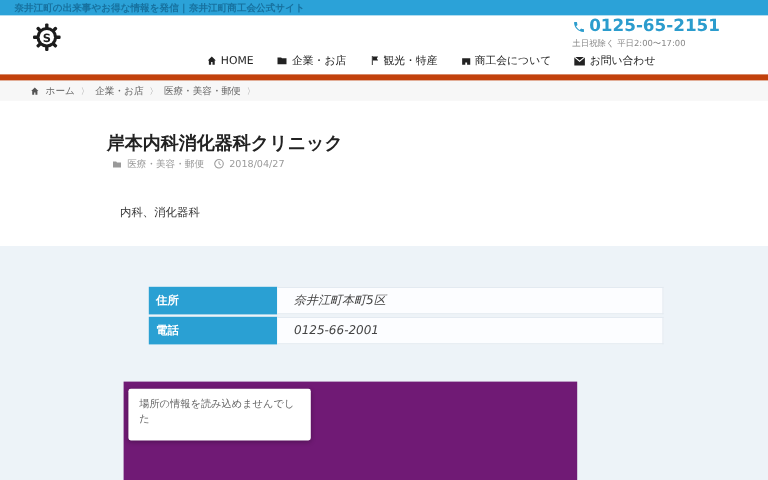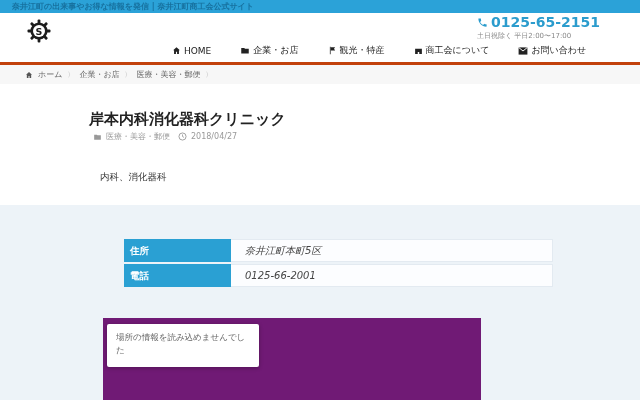--- a/index.html
+++ b/index.html
@@ -13,28 +13,28 @@
             padding-left:12px; box-sizing:border-box; font-weight:bold; }
 
   
   .header { position:absolute; top:13px; left:0; right:0; height:49px; background:#fff; }
   .logo { position:absolute; left:27px; top:6px; display:flex; align-items:center; gap:5px; }
   .site-title { font-size:19px; font-weight:bold; color:#1c1c1c; letter-spacing:1px; }
   .phone-block { position:absolute; right:40px; top:1px; }
   .phone-number { display:flex; align-items:center; justify-content:flex-end; gap:3px;
                   color:#2b9ccd; font-weight:bold; font-size:14px; }
   .phone-hours { font-size:7px; color:#888; margin-top:1px; }
-  .nav { position:absolute; left:172px; top:31px; display:flex; gap:29px;
+  .nav { position:absolute; left:172px; top:31px; display:flex; gap:19px;
          font-size:9px; color:#222; }
   .nav-item { display:flex; align-items:center; gap:3px; cursor:pointer; white-space:nowrap; }
   .nav-item svg { flex:none; }
 
   
   .breadcrumb { position:absolute; top:62px; left:0; right:0; height:22px;
-                background:#f7f7f7; border-top:3px solid #c2410c; box-sizing:border-box;
+                background:#f7f7f7; border-top:5px solid #c2410c; box-sizing:border-box;
                 display:flex; align-items:center; gap:5px; padding-left:25px;
                 font-size:8px; color:#666; }
   .crumb { cursor:pointer; }
   .crumb-sep { color:#999; font-size:7px; }
 
   
   .article-title { position:absolute; left:89px; top:110px; font-size:15px;
                    font-weight:bold; color:#222; }
   .article-meta { position:absolute; left:93px; top:131px; display:flex; align-items:center;
                   gap:4px; font-size:8px; color:#999; }

